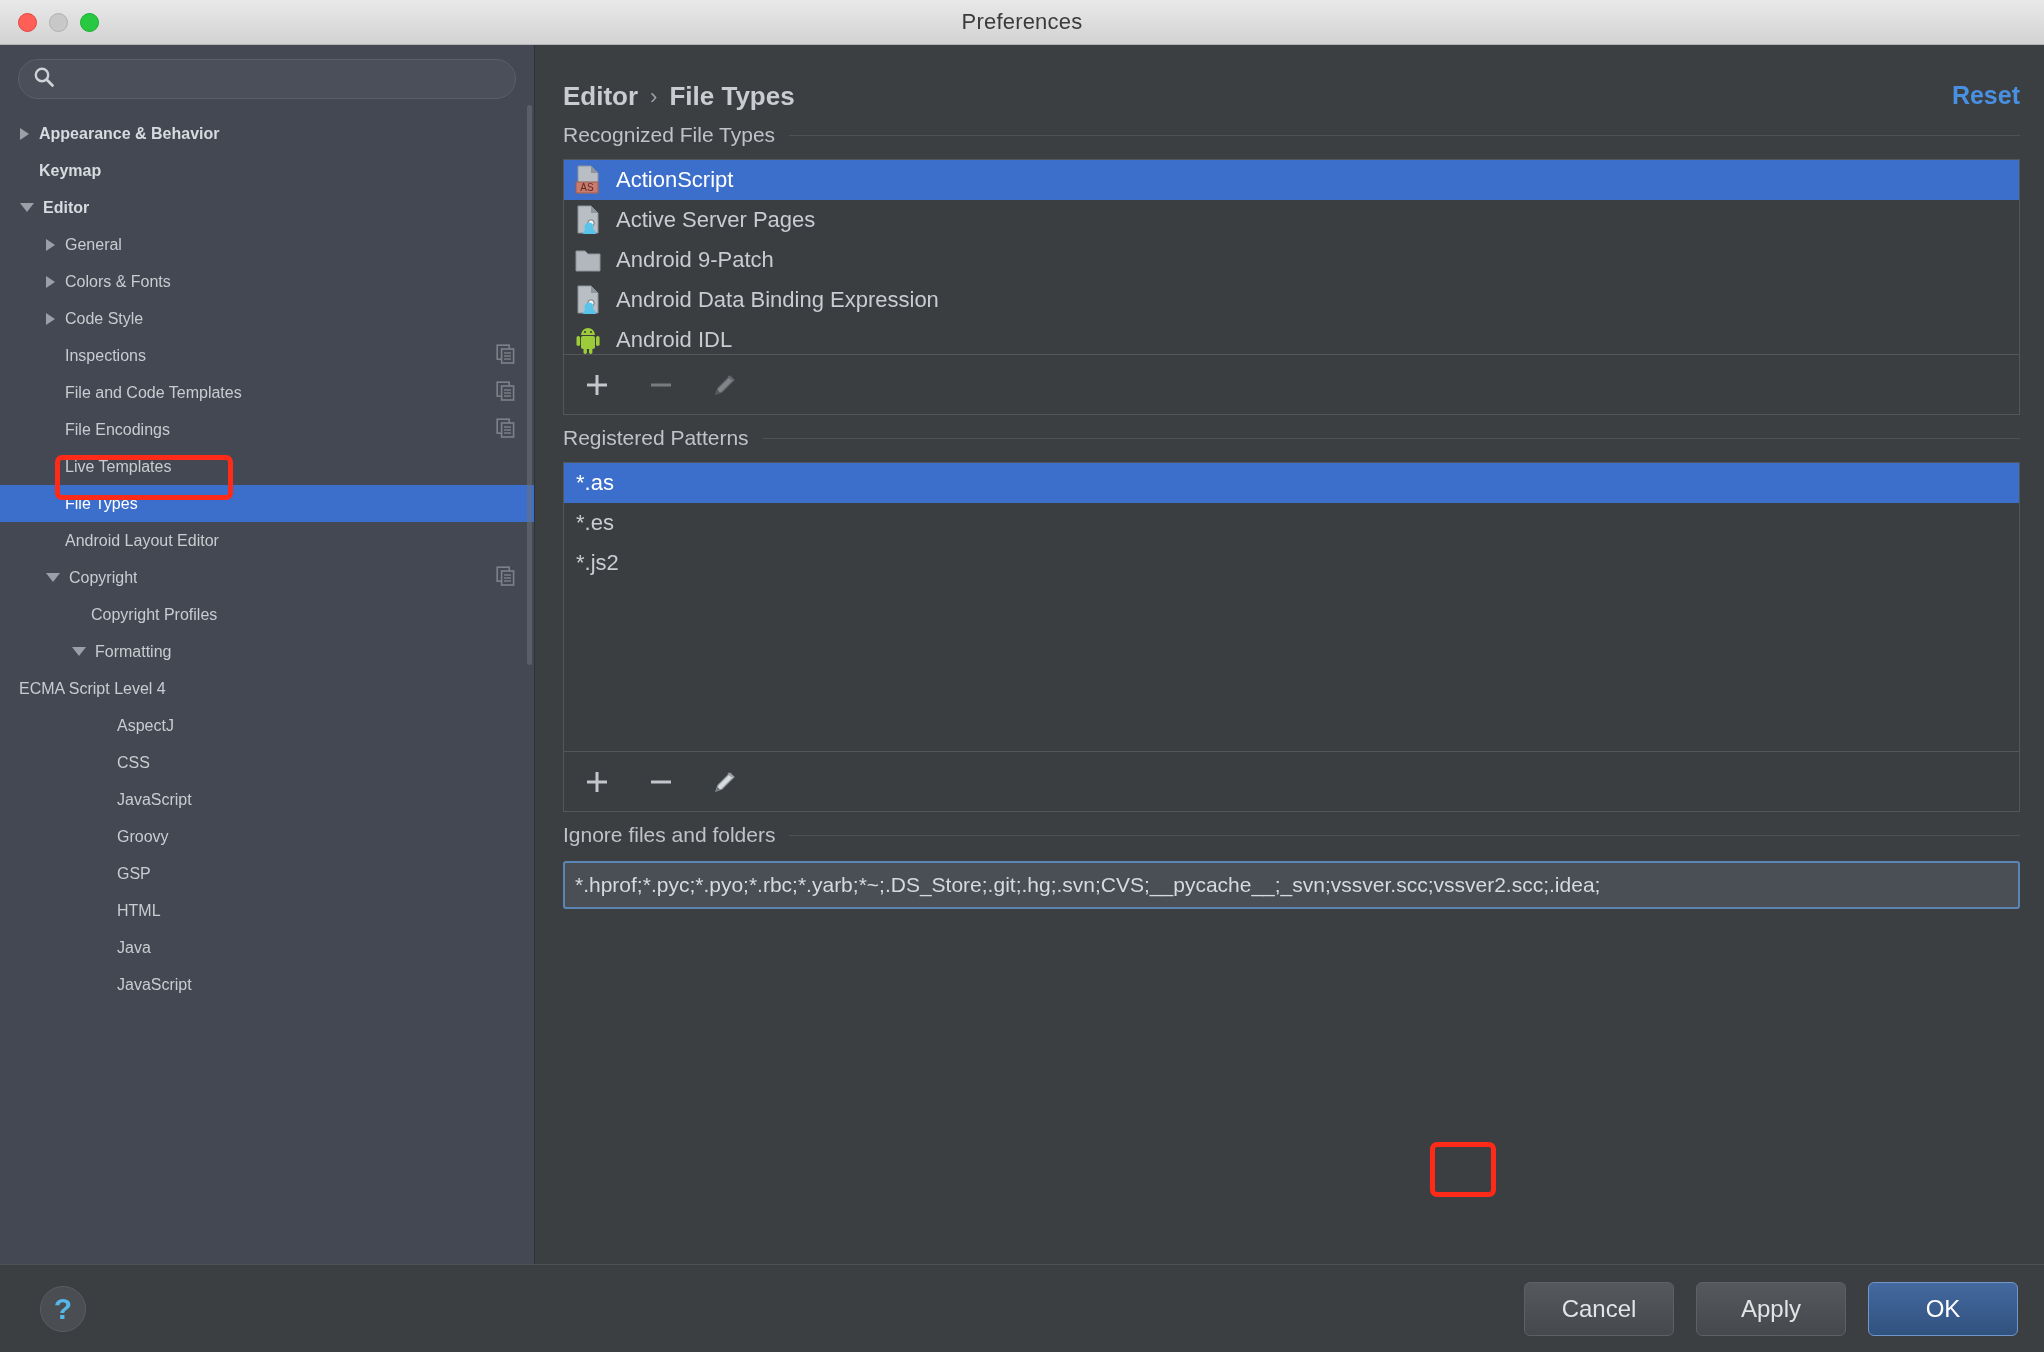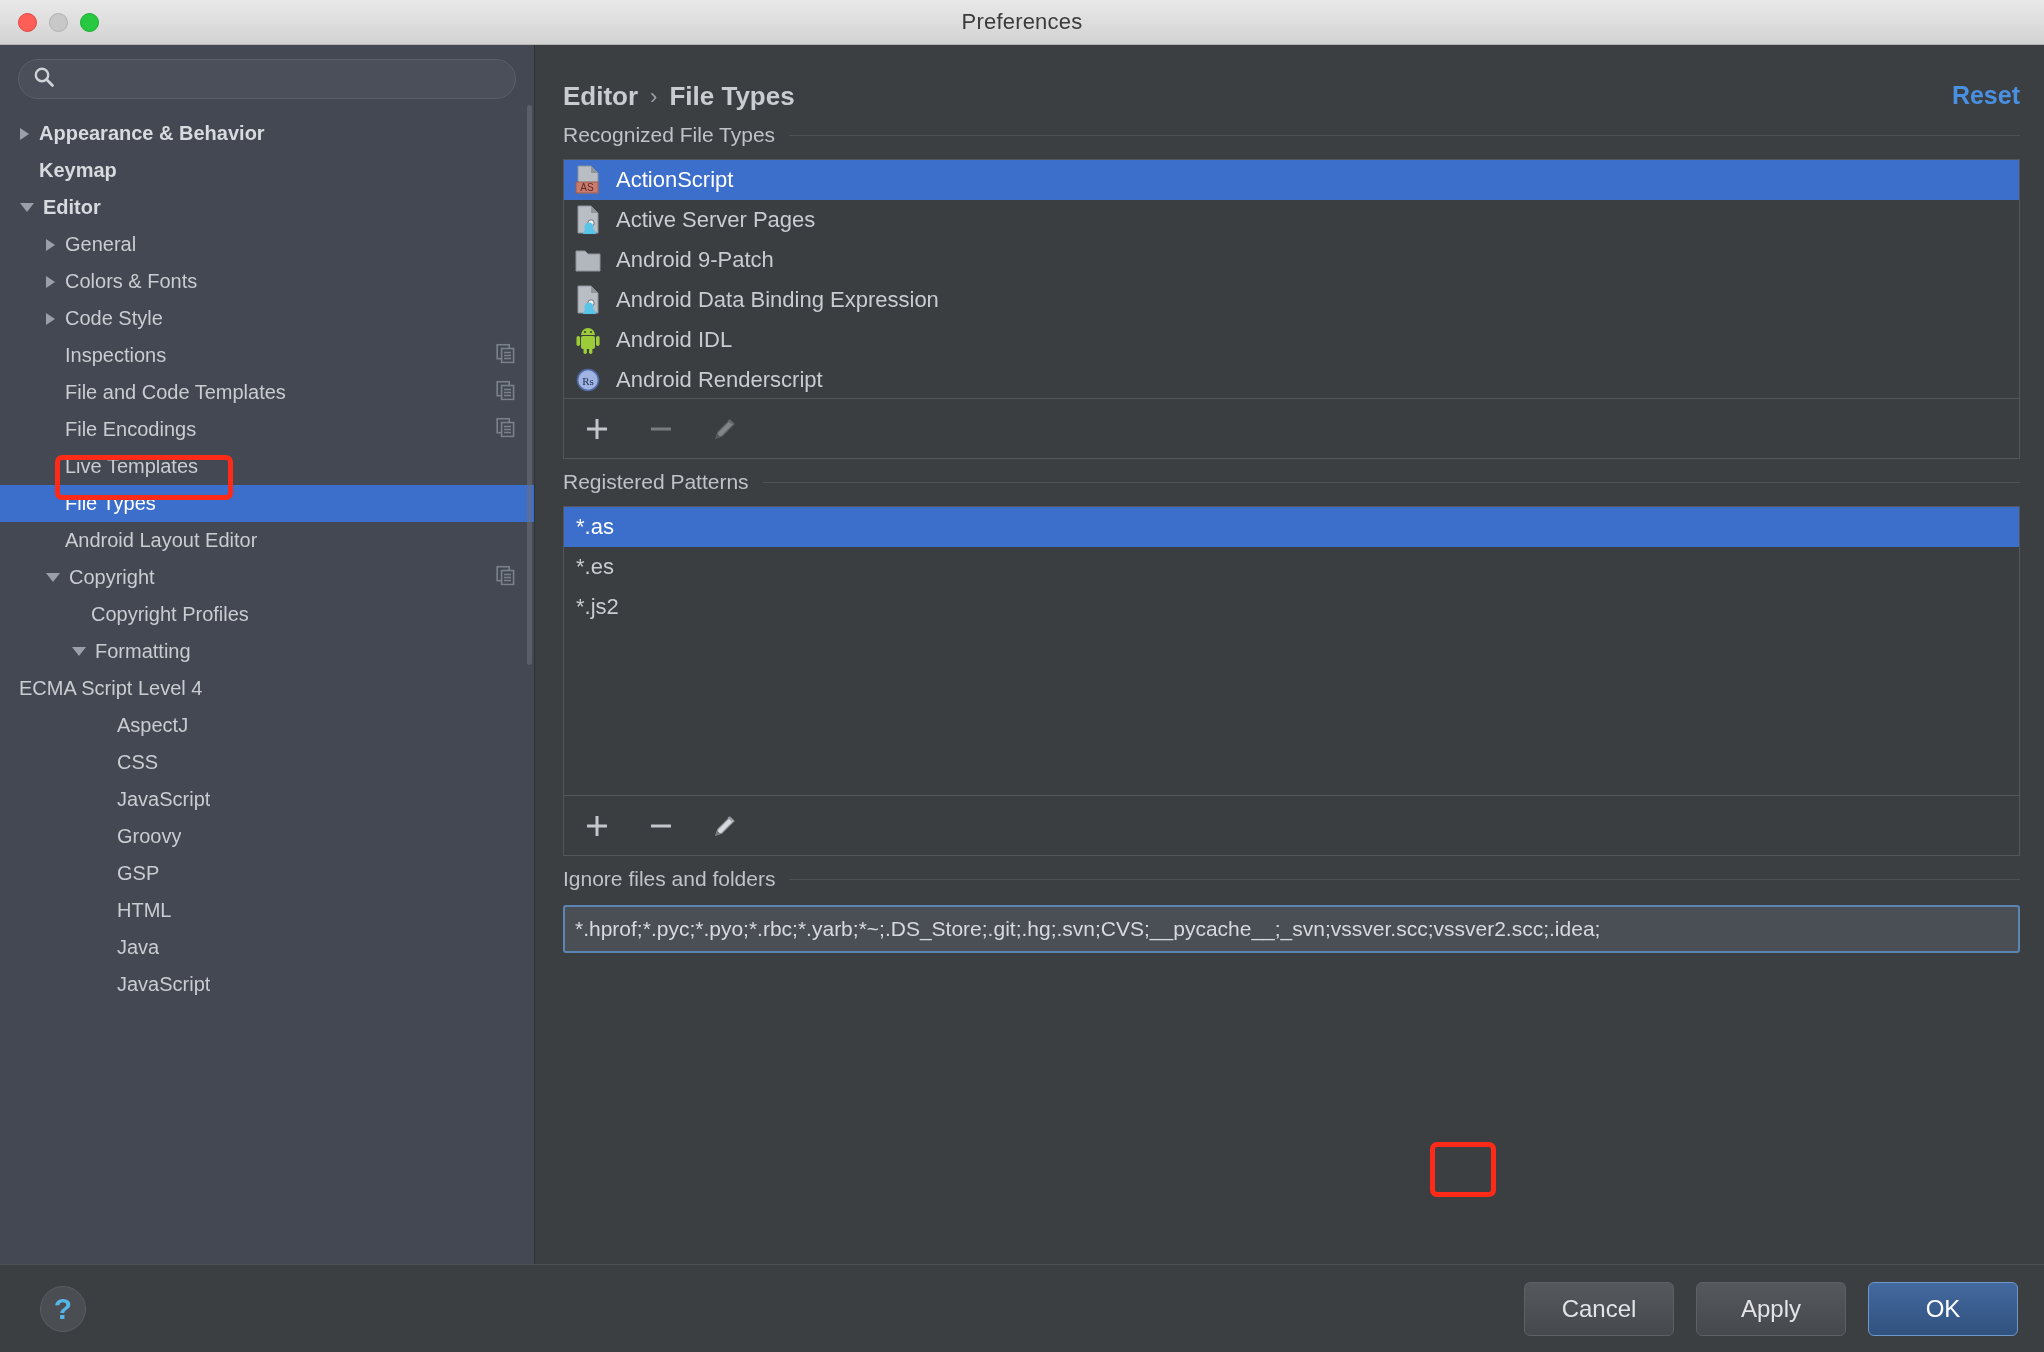--- a/index.html
+++ b/index.html
@@ -57,21 +57,21 @@
   .search-input {
     border: 0; background: transparent; outline: none;
     color: #d8d8d8; font-size: 19px; width: 100%;
     font-family: "Liberation Sans", sans-serif; margin-left: 8px;
   }
   .search-input::placeholder { color: #8d929c; }
 
   .tree { flex: 1 1 auto; padding-top: 6px; overflow: hidden; position: relative; }
   .tree-row {
     height: 37px; display: flex; align-items: center;
-    font-size: 20px; color: #c9ccd1; position: relative;
+    font-size: 16px; color: #c9ccd1; position: relative;
     padding-right: 44px;
   }
   .tree-row.bold { font-weight: bold; color: #d7dade; }
   .tree-row.selected { background: #3c6ecb; color: #ffffff; }
   .arrow {
     width: 0; height: 0; flex: 0 0 auto;
     border-left: 9px solid #9aa0a8; border-top: 6px solid transparent;
     border-bottom: 6px solid transparent; margin-right: 10px;
   }
   .arrow.open {
@@ -350,21 +350,21 @@
         <span>Editor</span>
         <span class="crumb-sep">›</span>
         <span>File Types</span>
       </div>
       <div class="reset-link">Reset</div>
 
       <div class="section-title">
         <span>Recognized File Types</span>
         <span class="rule"></span>
       </div>
-      <div class="list-box" style="height:300px;">
+      <div class="list-box" style="height:256px;">
         <div class="list-area" id="ft-list" style="height:239px;">
             <div class="ft-row selected">
               <span class="ft-icon"><svg width="28" height="30" viewBox="0 0 26 30">
                   <path d="M3 1 h13 l7 7 v20 h-20 z" fill="#b9bec4" stroke="#8e949b" stroke-width="1"></path>
                   <path d="M16 1 v7 h7 z" fill="#8e949b"></path>
                   <rect x="1" y="17" width="22" height="11" fill="#c97b6e" stroke="#9a5c52" stroke-width="1"></rect>
                   <text x="12" y="26" font-size="10" fill="#5c2a22" text-anchor="middle" font-family="Liberation Sans">AS</text>
                 </svg></span>
               <span class="ft-name">ActionScript</span>
             </div>

